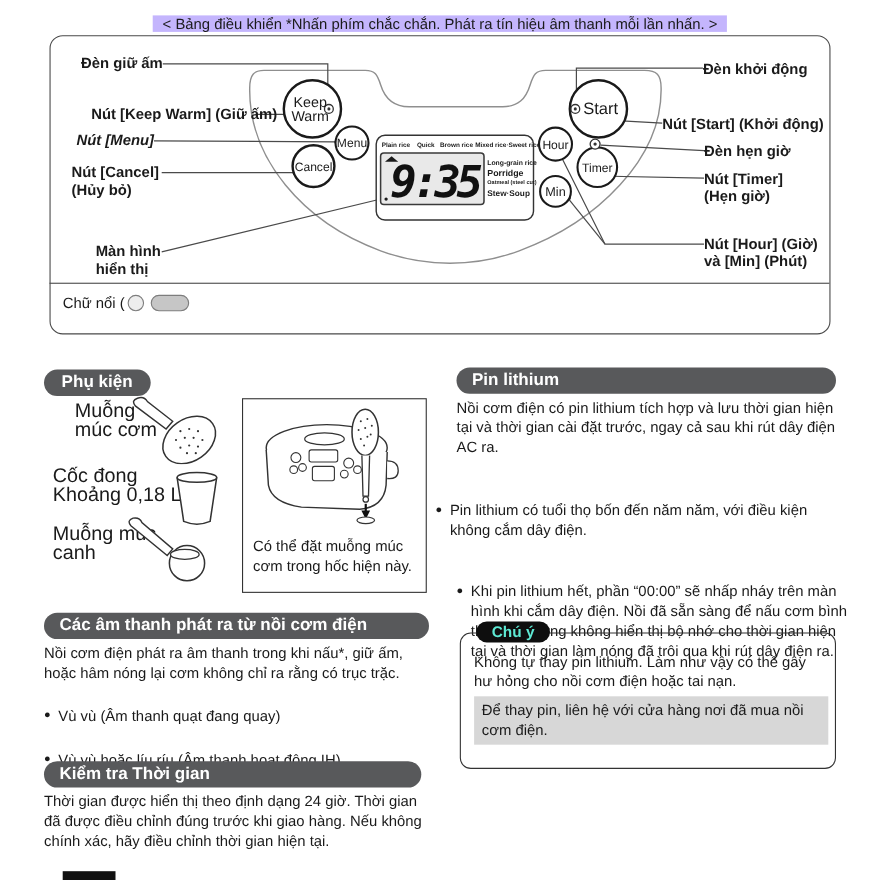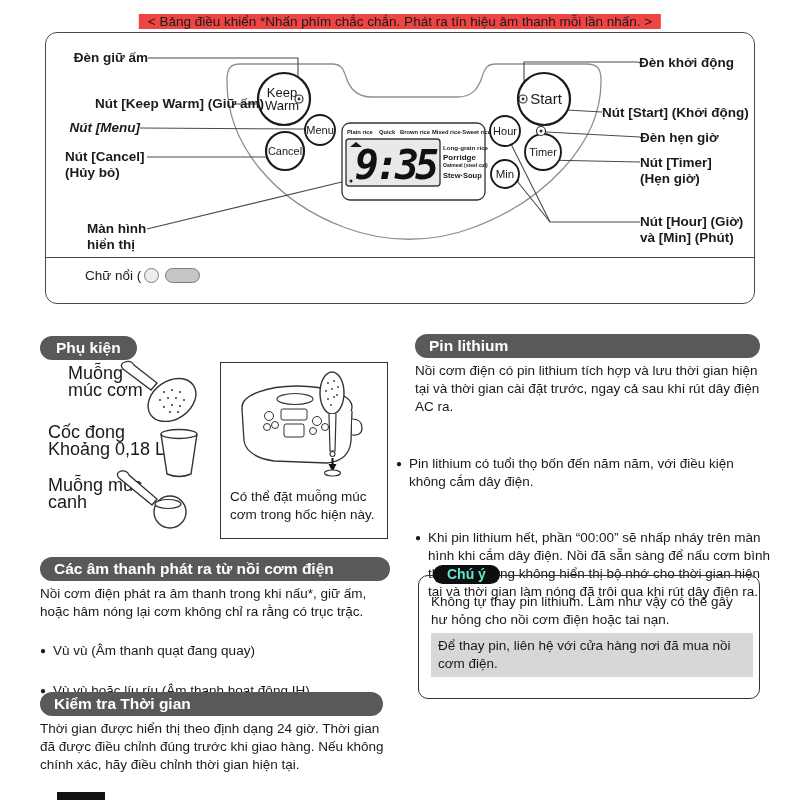--- a/index.html
+++ b/index.html
@@ -1,25 +1,25 @@
 <!DOCTYPE html>
 <html><head>
 <meta charset="utf-8">
 <style>
   html,body{margin:0;padding:0;}
   body{width:800px;height:800px;position:relative;background:#ffffff;overflow:hidden;
        font-family:"Liberation Sans",sans-serif;color:#1a1a1a;}
   .abs{position:absolute;}
   
   .panel-box{left:45px;top:32px;width:708px;height:270px;border:1.4px solid #4a4a4a;border-radius:12px;}
-  .panel-legend{top:14px;left:50%;transform:translateX(-50%);background:#ef4444;padding:0 9px;
+  .panel-legend{top:14px;left:50%;transform:translateX(-50%);background:#c4b5fd;padding:0 9px;
                 font-size:13.5px;white-space:nowrap;}
   .panel-divider{left:45px;top:257px;width:709px;height:0;border-top:1.3px solid #4a4a4a;}
   .dlabel{font-size:13.5px;font-weight:bold;line-height:16px;white-space:nowrap;}
-  .braille{left:57px;top:268px;font-size:13.5px;display:flex;align-items:center;white-space:nowrap;margin-left:28px;}
+  .braille{left:57px;top:268px;font-size:13.5px;display:flex;align-items:center;white-space:nowrap;}
   .br-circle{display:inline-block;width:13px;height:13px;border:1.5px solid #7d7d7d;border-radius:50%;
              background:#ededed;margin:0 3px;}
   .br-pill{display:inline-block;width:33px;height:13px;border:1.5px solid #7d7d7d;border-radius:8px;
            background:#c6c6c6;margin:0 3px;}
   
   .hdr{background:#58595b;color:#ffffff;font-weight:bold;font-size:15.5px;line-height:24px;
        border-radius:13px;padding:0 0 0 14px;height:24px;}
   .hdr-pill{display:inline-block;padding:0 16px;}
   .para{font-size:13.5px;line-height:18px;}
   .bullet{font-size:13.5px;line-height:18px;padding-left:13px;position:relative;}
@@ -111,21 +111,21 @@
     <text x="398" y="135" font-size="5">Oatmeal (steel cut)</text>
     <text x="398" y="146" font-size="7.5">Stew·Soup</text>
   </g>
   <rect x="301" y="107" width="94" height="47" rx="3" fill="#e9e9e9" stroke="#3a3a3a" stroke-width="1.4"></rect>
   <polygon points="305,115 317,115 311,110" fill="#1a1a1a"></polygon>
   <circle cx="306" cy="149" r="1.5" fill="#1a1a1a"></circle>
   <text x="350" y="147" font-family="DejaVu Sans Mono, monospace" font-weight="bold" font-style="italic" font-size="40" letter-spacing="-4" text-anchor="middle" fill="#111">9:35</text>
 </svg>
 
 <div class="abs dlabel" style="right:652px;top:50px;margin-left:15px;">Đèn giữ ấm</div>
-<div class="abs dlabel" style="right:536px;top:96px;">Nút [Keep Warm] (Giữ ấm)</div>
+<div class="abs dlabel" style="right:548px;top:96px;">Nút [Keep Warm] (Giữ ấm)</div>
 <div class="abs dlabel" style="right:660px;top:120px;font-style:italic;">Nút [Menu]</div>
 <div class="abs dlabel" style="left:65px;top:149px;">
   <div>Nút [Cancel]</div>
   <div>(Hủy bỏ)</div>
 </div>
 <div class="abs dlabel" style="left:87px;top:221px;">
   <div>Màn hình</div>
   <div>hiển thị</div>
 </div>
 <div class="abs dlabel" style="left:639px;top:55px;">Đèn khởi động</div>

